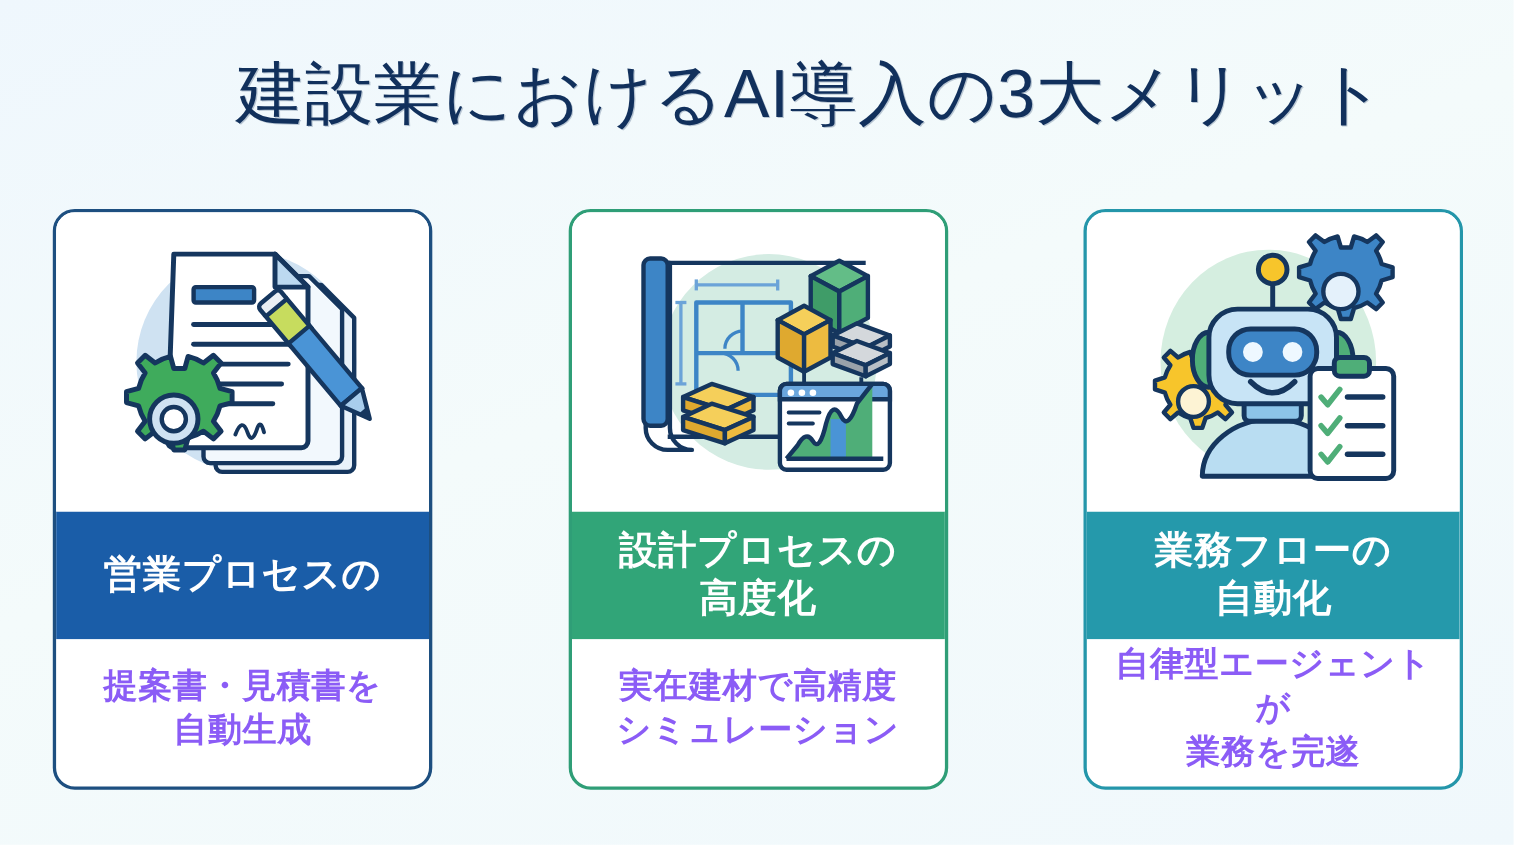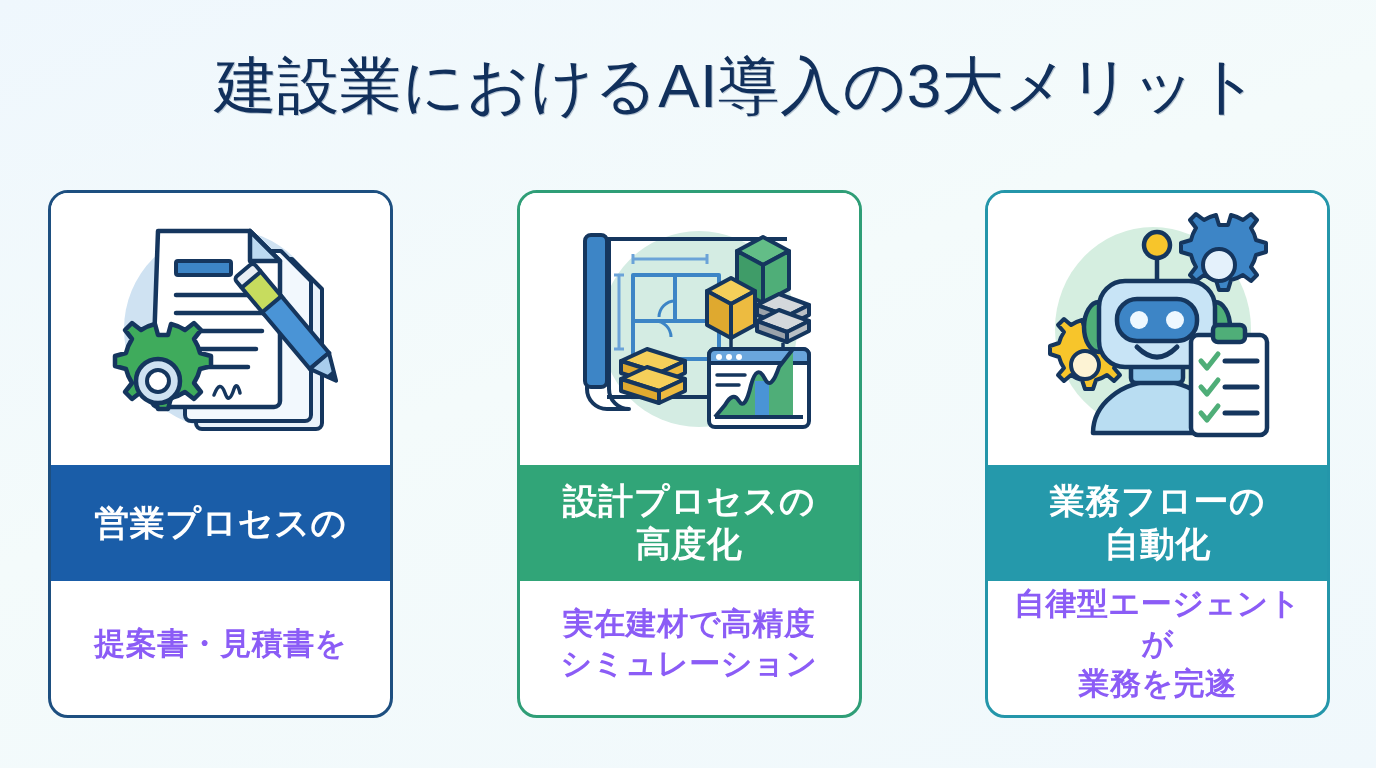--- a/index.html
+++ b/index.html
@@ -150,20 +150,21 @@
         </svg>
       </div>
       <div class="banner">
         <div>
           <span class="nowrap-line">営業プロセスの</span>
         </div>
       </div>
       <div class="caption">
         <div>
           <span class="nowrap-line">提案書・見積書を</span>
+          <span class="nowrap-line">自動生成</span>
         </div>
       </div>
     </div>
 
     <div class="card green">
       <div class="icon-area">
         <svg width="260" height="240" viewBox="0 0 260 240">
           <circle cx="140" cy="120" r="98" fill="#d4ece3"></circle>
 
           <path d="M30 30 h20 a0 0 0 0 1 0 0 v150 a20 20 0 0 0 20 20 h-22 a20 20 0 0 1 -20 -20 z" fill="#ffffff" stroke="#15365e" stroke-width="4" stroke-linejoin="round"></path>

